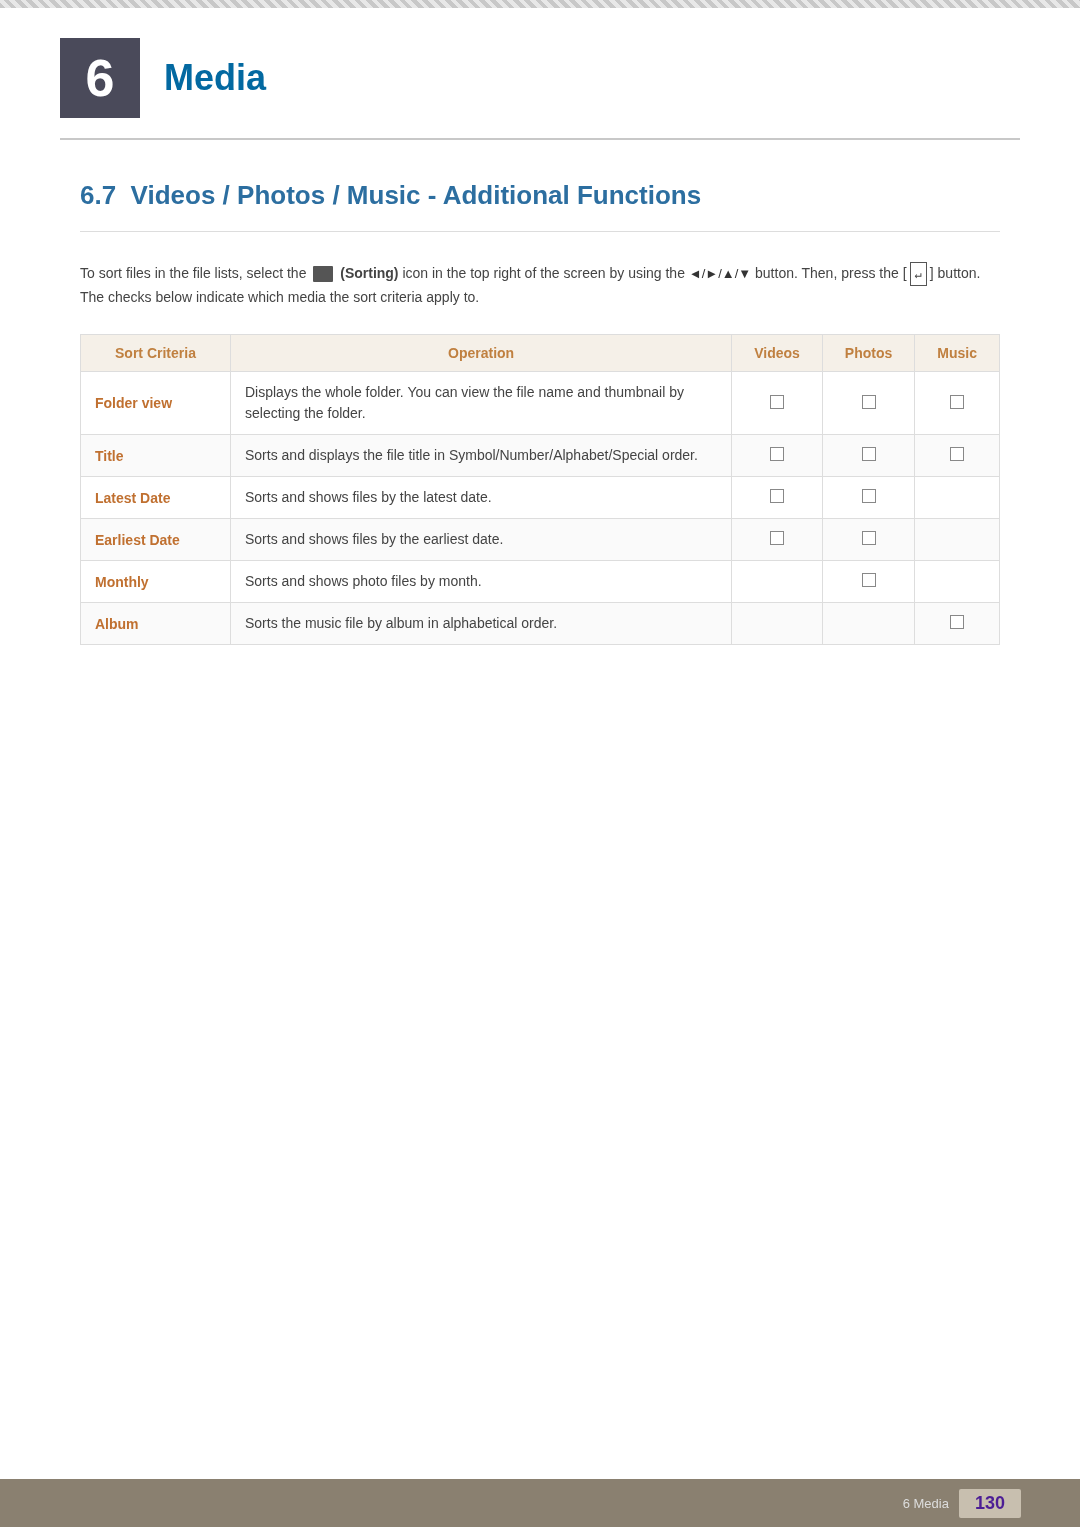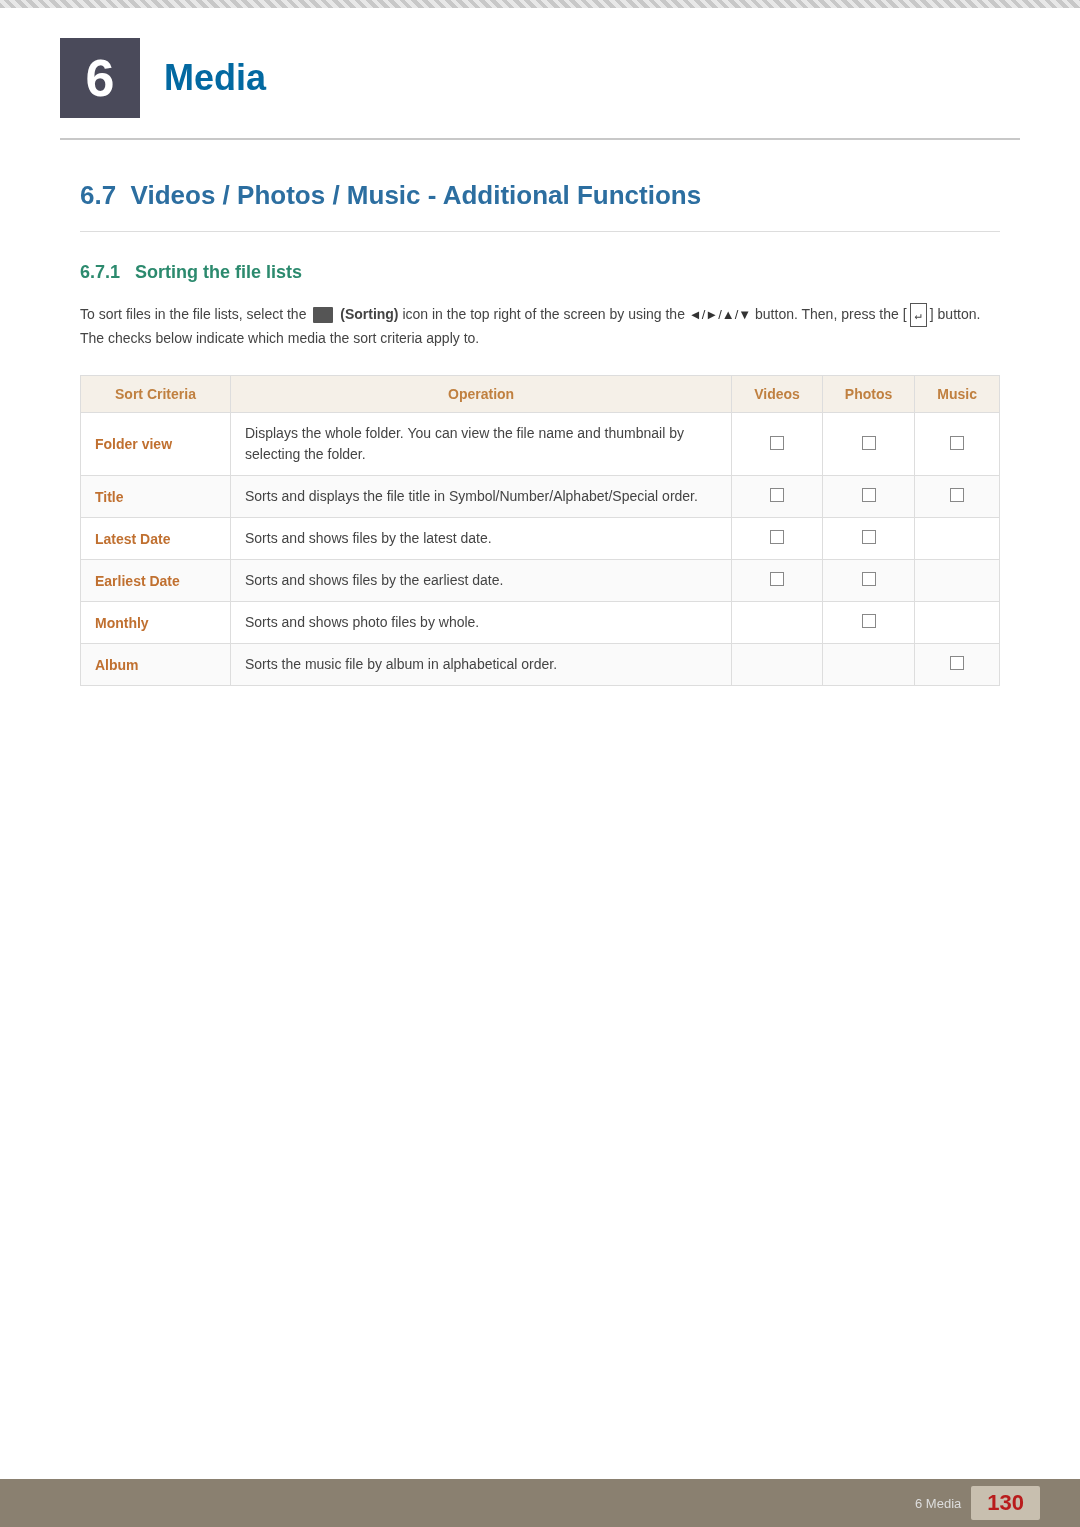--- a/index.html
+++ b/index.html
@@ -186,33 +186,33 @@
     .footer {
       position: absolute;
       bottom: 0;
       left: 0;
       right: 0;
       height: 48px;
       background: #8a8070;
       display: flex;
       align-items: center;
       justify-content: flex-end;
-      padding: 0 40px;
+      padding: 0 59px;
     }
 
     .footer-text {
       color: #ddd;
       font-size: 13px;
       margin-right: 10px;
     }
 
     .footer-page {
       background: #c8bfaf;
-      color: #b91c1c;
-      font-size: 22px;
+      color: #4c1d95;
+      font-size: 18px;
       font-weight: bold;
       padding: 4px 16px;
       border-radius: 2px;
     }
   </style>
 </head>
 <body>
 
 <div class="top-stripe"></div>
 
@@ -222,23 +222,20 @@
 </div>
 
 <div class="header-divider"></div>
 
 <div class="content">
 
   <div class="section-title">
     <span>6.7</span>&nbsp;&nbsp;<span>Videos / Photos / Music - Additional Functions</span>
   </div>
 
-  <div class="subsection-title">
-    <span>6.7.1</span>&nbsp;&nbsp;&nbsp;<span>Sorting the file lists</span>
-  </div>
 
   <p class="intro-text">
     <span>To sort files in the file lists, select the</span>
     <span class="sorting-icon"></span>
     <strong>(Sorting)</strong>
     <span>icon in the top right of the screen by using the</span>
     <span class="arrow-symbols">◄/►/▲/▼</span>
     <span>button. Then, press the [</span><span class="enter-icon">↵</span><span>] button. The checks below indicate which media the sort criteria apply to.</span>
   </p>
 
@@ -276,21 +273,21 @@
         </tr>
         <tr>
           <td class="criteria-cell">Earliest Date</td>
           <td class="operation-cell">Sorts and shows files by the earliest date.</td>
           <td class="check-cell"><span class="checkbox"></span></td>
           <td class="check-cell"><span class="checkbox"></span></td>
           <td class="check-cell"></td>
         </tr>
         <tr>
           <td class="criteria-cell">Monthly</td>
-          <td class="operation-cell">Sorts and shows photo files by whole.</td>
+          <td class="operation-cell">Sorts and shows photo files by month.</td>
           <td class="check-cell"></td>
           <td class="check-cell"><span class="checkbox"></span></td>
           <td class="check-cell"></td>
         </tr>
         <tr>
           <td class="criteria-cell">Album</td>
           <td class="operation-cell">Sorts the music file by album in alphabetical order.</td>
           <td class="check-cell"></td>
           <td class="check-cell"></td>
           <td class="check-cell"><span class="checkbox"></span></td>

